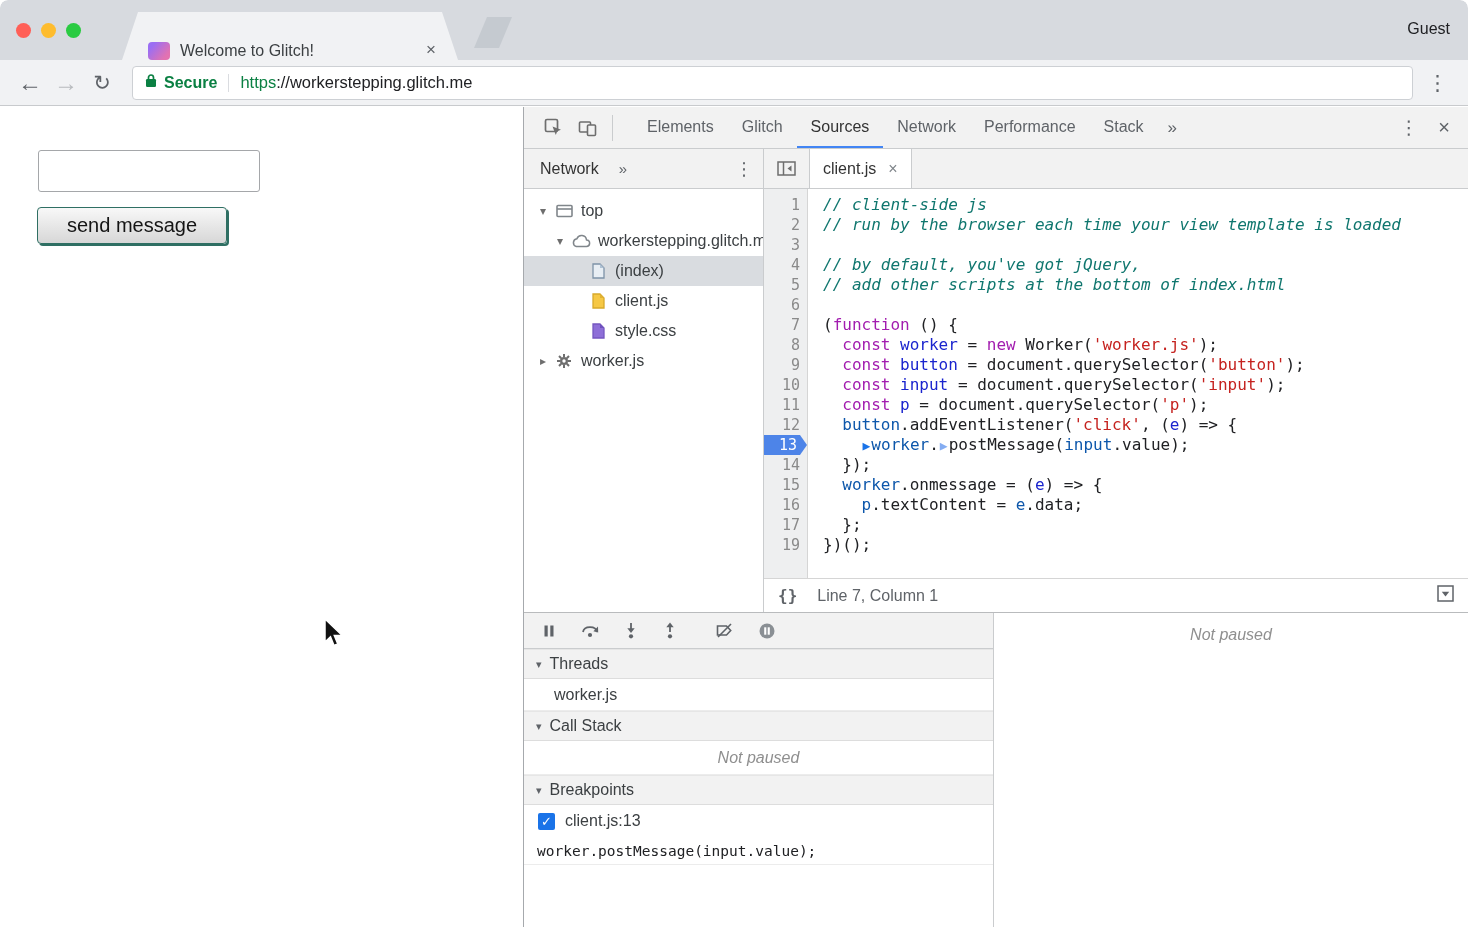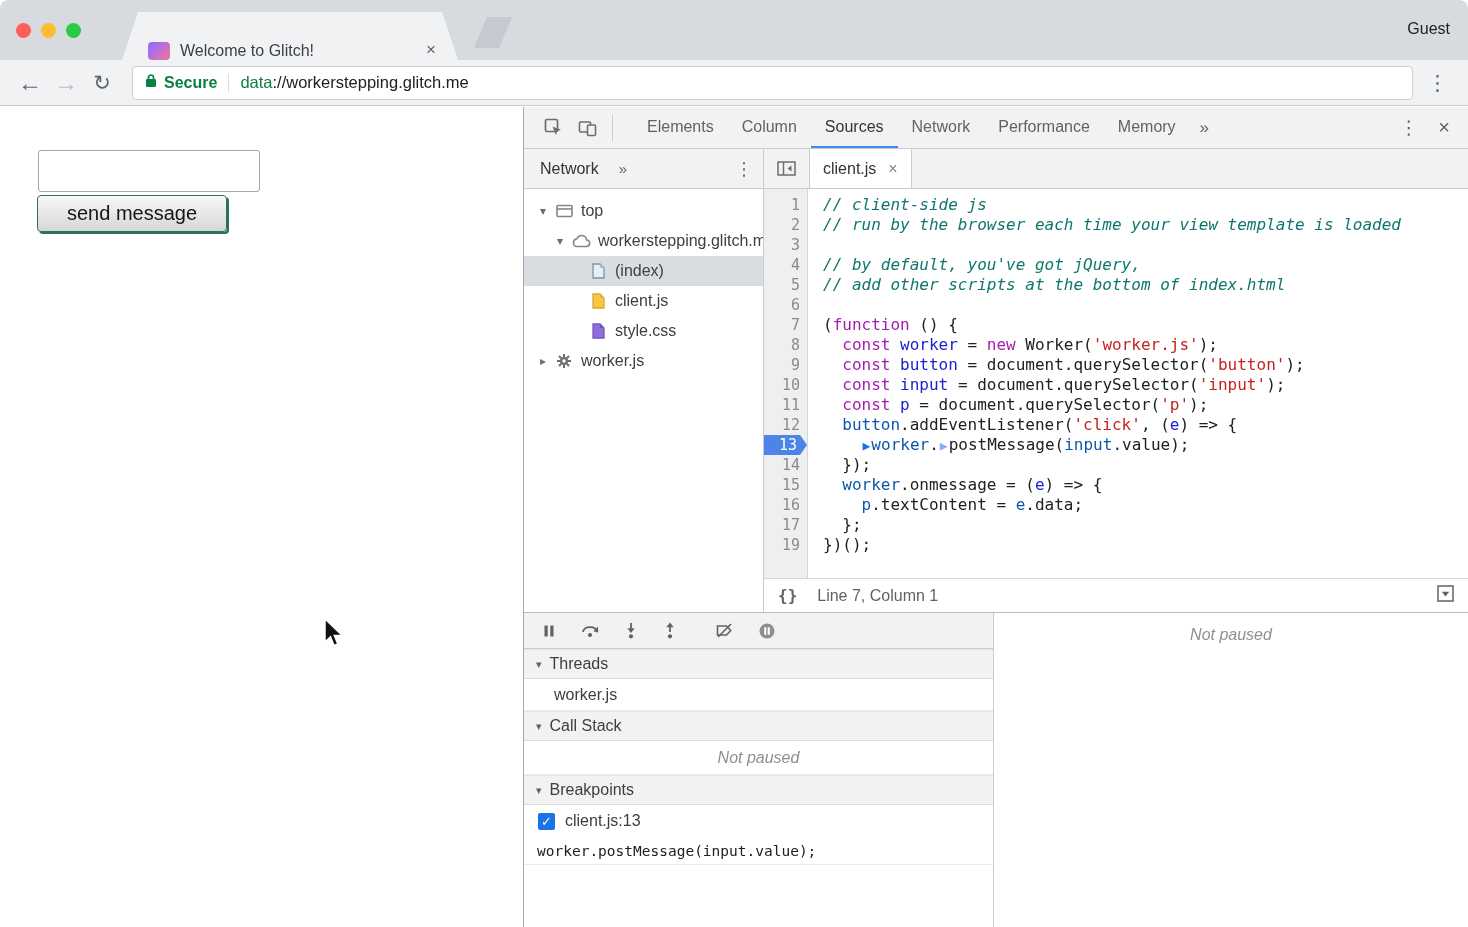--- a/index.html
+++ b/index.html
@@ -36,21 +36,21 @@
   .url-divider { width:1px; height:18px; background:#DADCE0; margin:0 11px; }
   .url { font-size:16.5px; color:#202124; white-space:nowrap; }
   .url .scheme { color:#0B8043; }
   .menu-dots { font-size:21px; color:#5F6368; margin-right:20px; }
 
   
   .page { position:absolute; left:0; top:107px; width:523px; bottom:0; background:#fff; }
   .msg-input { position:absolute; left:38px; top:43px; width:222px; height:42px;
                border:1px solid #A5A7AA; border-radius:3px; background:#fff; font-size:18px; padding:0 8px;
                font-family:"Liberation Sans", sans-serif; }
-  .send-btn { position:absolute; left:37px; top:88px; width:190px; height:37px;
+  .send-btn { position:absolute; left:37px; top:100px; width:190px; height:37px;
               background:linear-gradient(#F8F8F8,#D7D7D7); border:1px solid #2F6F63; border-radius:4px;
               box-shadow:2px 2px 0 #2F6F63; font-size:20px; color:#151515;
               display:flex; align-items:center; justify-content:center;
               font-family:"Liberation Sans", sans-serif; }
   .cursor { position:absolute; left:322px; top:511px; }
 
   
   .devtools { position:absolute; left:523px; top:107px; right:0; bottom:0; border-left:1px solid #A6A9AD;
               background:#fff; display:flex; flex-direction:column; }
   .dt-toolbar { height:42px; flex:none; background:#F2F2F2; border-bottom:1px solid #CACCCE;
@@ -167,21 +167,21 @@
     <span class="nav reload">↻</span>
     <div class="urlbar">
       <span>
         <svg width="12" height="15" viewBox="0 0 12 15">
             <rect x="1" y="6" width="10" height="8" rx="1.2" fill="#0B8043"></rect>
             <path d="M3.5 6.5 V4.5 a2.5 2.5 0 0 1 5 0 V6.5" fill="none" stroke="#0B8043" stroke-width="1.7"></path>
           </svg>
       </span>
       <span class="secure">Secure</span>
       <span class="url-divider"></span>
-      <span class="url"><span class="scheme">data</span><span>://workerstepping.glitch.me</span></span>
+      <span class="url"><span class="scheme">https</span><span>://workerstepping.glitch.me</span></span>
     </div>
     <span class="menu-dots">⋮</span>
   </div>
 
   <div class="page">
     <input class="msg-input" style="">
     <button class="send-btn">send message</button>
     <svg class="cursor" width="22" height="30" viewBox="0 0 22 30">
       <path d="M3 1 L3 24 L8.5 18.8 L12 27.5 L15.8 25.9 L12.3 17.4 L20 17.2 Z" fill="#111" stroke="#fff" stroke-width="1.5"></path>
     </svg>
@@ -198,25 +198,25 @@
       </span>
       <span class="dt-icon-btn">
         <svg width="19" height="19" viewBox="0 0 19 19">
             <rect x="1.5" y="4" width="11" height="10" rx="1" fill="none" stroke="#6E6E6E" stroke-width="1.6"></rect>
             <rect x="9.5" y="7" width="8" height="10.5" rx="1" fill="#F2F2F2" stroke="#6E6E6E" stroke-width="1.6"></rect>
           </svg>
       </span>
       <span class="dt-divider"></span>
       <div class="dt-tabs">
           <div class="dt-tab">Elements</div>
-          <div class="dt-tab">Column</div>
+          <div class="dt-tab">Glitch</div>
           <div class="dt-tab active">Sources</div>
           <div class="dt-tab">Network</div>
           <div class="dt-tab">Performance</div>
-          <div class="dt-tab">Memory</div>
+          <div class="dt-tab">Stack</div>
         </div>
       <span class="dt-more">»</span>
       <span class="spacer"></span>
       <span class="dt-menu">⋮</span>
       <span class="dt-close">×</span>
     </div>
 
     <div class="dt-main">
 
       <div class="dt-sidebar">

